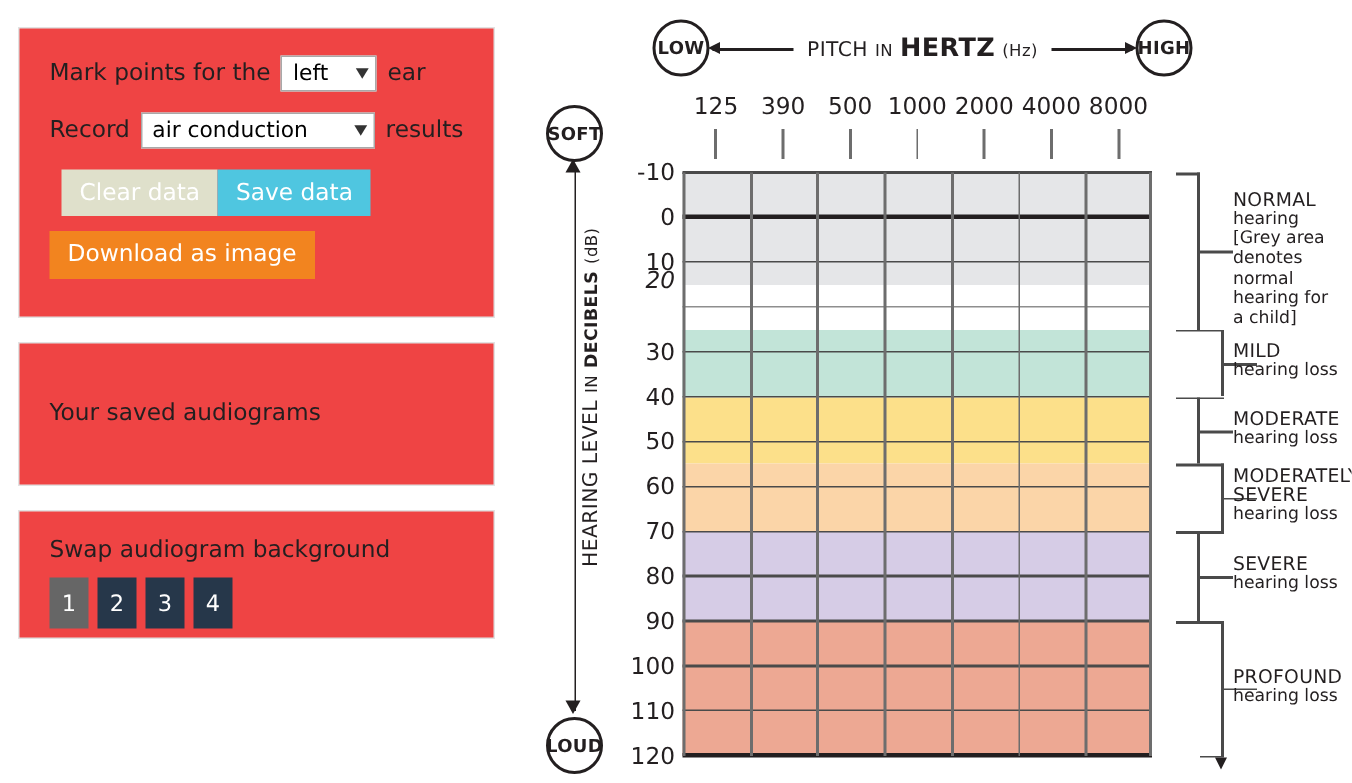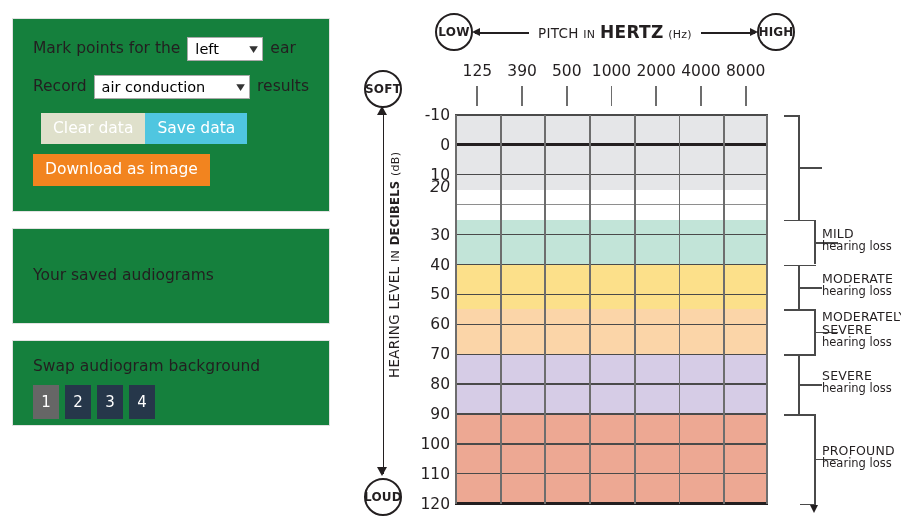--- a/index.html
+++ b/index.html
@@ -10,21 +10,21 @@
     color:#231f20;
     overflow:hidden;
     position:relative;
   }
 
   
   #left-column{
     position:absolute; left:12px; top:18px; width:318px;
   }
   .panel{
-    background:#15803d;
+    background:#ef4444;
     border:1px solid #e2e2e2;
     box-sizing:border-box;
     margin-bottom:16px;
     padding:16px 20px 18px 20px;
   }
   #panel-controls{height:194px;padding-top:18px;}
   #panel-saved{height:96px;display:flex;align-items:center;}
   #panel-swap{height:86px;}
 
   .ctl-row{
@@ -40,21 +40,21 @@
   .select{
     display:inline-flex;align-items:center;justify-content:space-between;
     background:#ffffff;
     border:1px solid #a9a9a9;
     box-sizing:border-box;
     height:24px;
     font-size:14.5px;
     padding:0 5px 0 7px;
     color:#000;
   }
-  #select-ear{width:76px;}
+  #select-ear{width:64px;}
   #select-conduction{width:184px;}
   .select .caret{
     font-size:9px;color:#333;margin-left:8px;line-height:1;
     transform:scaleX(1.25);
   }
 
   .btn-row{display:flex;align-items:flex-start;margin-top:4px;}
   .btn{
     border:none;
     color:#ffffff;
@@ -338,20 +338,28 @@
       <div class="vline" style="left: 223.571px;"></div>
       <div class="vline" style="left: 268.286px;"></div>
       <div class="vline edge" style="left: 311.2px;"></div>
     </div>
 
   <div id="brackets">
       <div class="bk-stem" style="left: 22px; top: 3px; height: 104.65px;"></div>
       <div class="bk-cap" style="left: 8px; width: 16px; top: 3px;"></div>
       <div class="bk-cap" style="left: 8px; width: 16px; top: 107.65px;"></div>
       <div class="bk-tick" style="left: 22px; top: 55.325px;"></div>
+      <div class="bk-text" style="top: 13.725px;">
+        <div class="cap">NORMAL</div>
+        <div>hearing</div>
+        <div>[Grey area</div>
+        <div>denotes normal</div>
+        <div>hearing for</div>
+        <div>a child]</div>
+      </div>
       <div class="bk-stem" style="left: 38px; top: 107.65px; height: 44.85px;"></div>
       <div class="bk-cap" style="left: 24px; width: 16px; top: 107.65px;"></div>
       <div class="bk-cap" style="left: 24px; width: 16px; top: 152.5px;"></div>
       <div class="bk-tick" style="left: 38px; top: 130.075px;"></div>
       <div class="bk-text" style="top: 114.875px;">
         <div class="cap">MILD</div>
         <div>hearing loss</div>
       </div>
       <div class="bk-stem" style="left: 22px; top: 152.5px; height: 44.85px;"></div>
       <div class="bk-cap" style="left: 8px; width: 16px; top: 152.5px;"></div>

